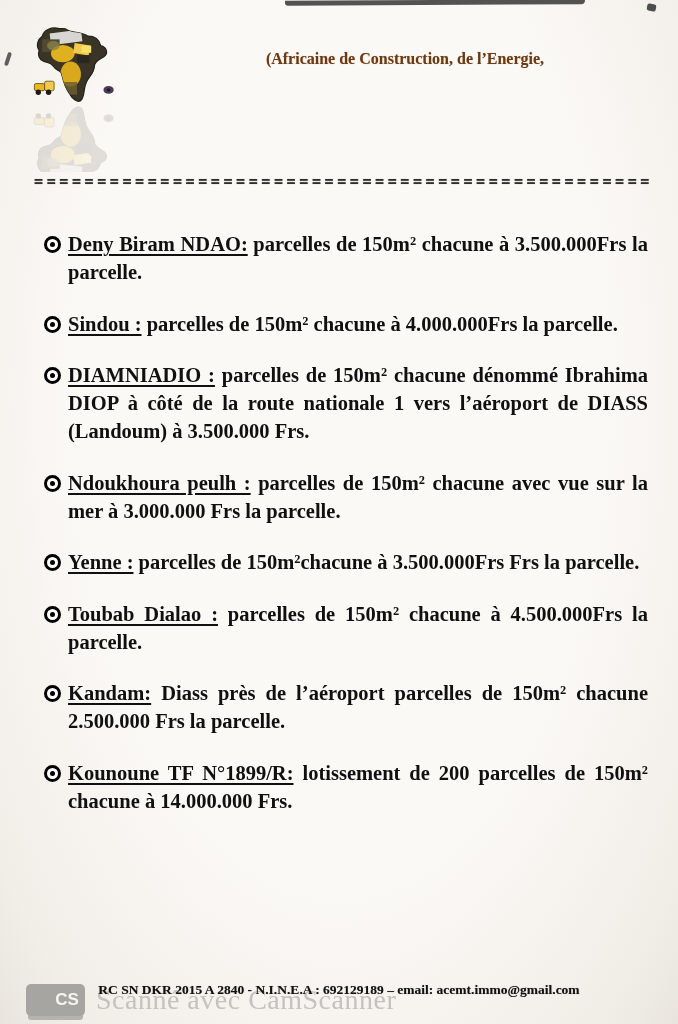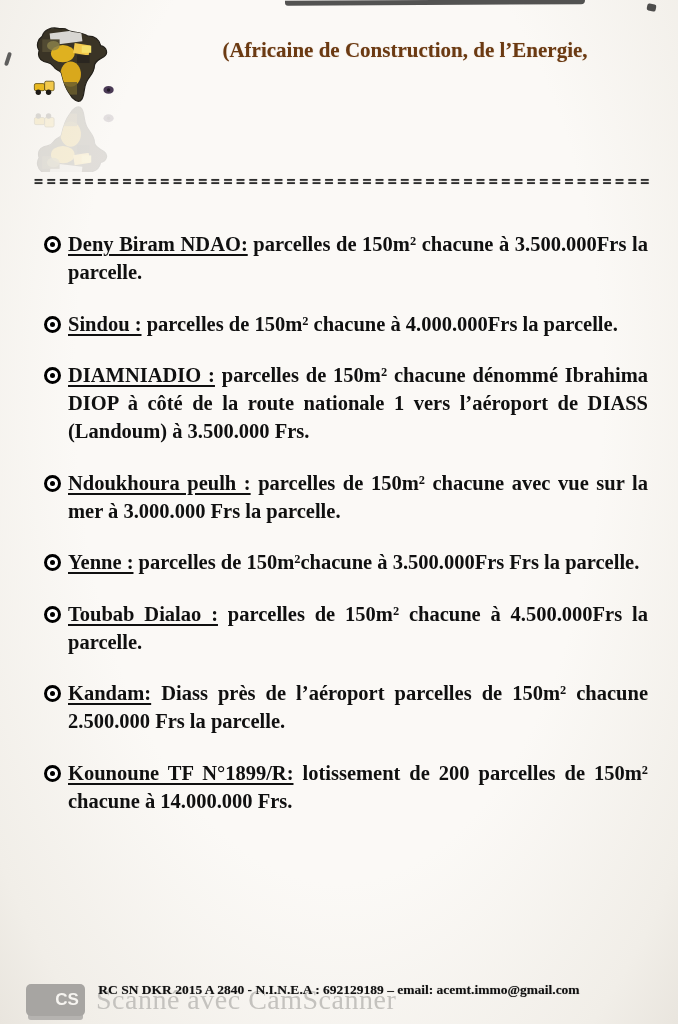--- a/index.html
+++ b/index.html
@@ -41,23 +41,23 @@
     margin: 0;
     font-family: "Liberation Serif", serif;
     font-style: italic;
     font-weight: 700;
     font-size: 37px;
     letter-spacing: 2px;
     color: #5c3210;
     text-shadow: 0 0 1px rgba(92,50,16,.45);
   }
   .org-subtitle {
-    margin-top: 7px;
-    font-weight: 700;
-    font-size: 21px;
+    margin-top: 19px;
+    font-weight: 700;
+    font-size: 16px;
     line-height: 1.45;
     color: #6b3a12;
     text-shadow: 0 0 1px rgba(107,58,18,.35);
   }
 
   
   .separator {
     margin: 0 26px 0 34px;
     font-family: "DejaVu Sans Mono", monospace;
     font-weight: 700;

